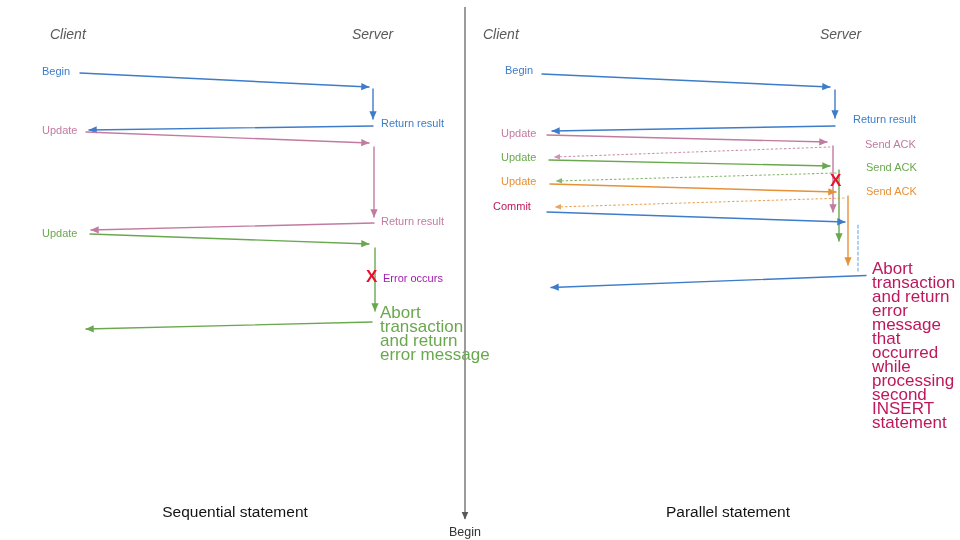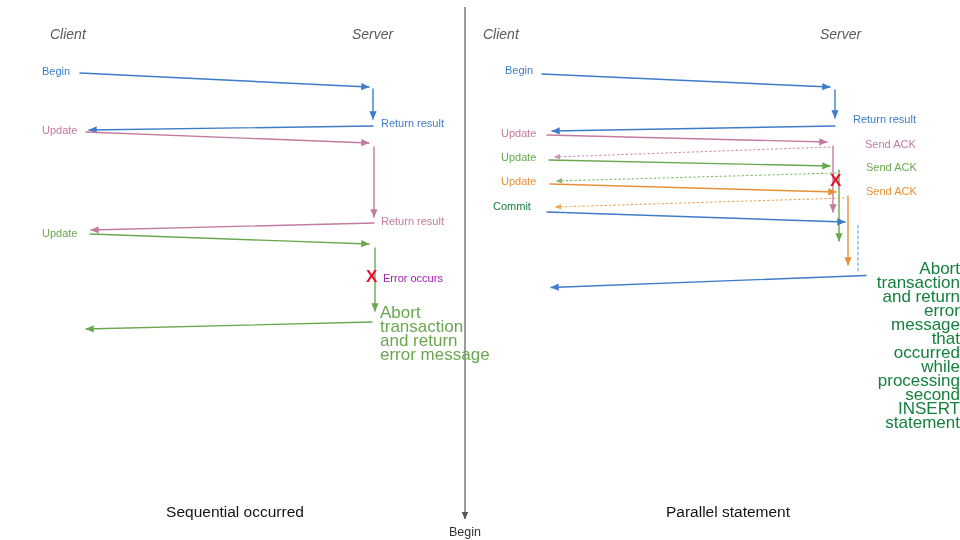--- a/index.html
+++ b/index.html
@@ -5,21 +5,21 @@
   html,body{margin:0;padding:0;background:#fff;}
   #stage{position:relative;width:960px;height:540px;background:#ffffff;overflow:hidden;
          font-family:"Liberation Sans",sans-serif;}
   #arrows{position:absolute;left:0;top:0;width:960px;height:540px;}
   .lbl{position:absolute;font-size:11px;line-height:14px;white-space:nowrap;}
   .hdr{position:absolute;font-size:14px;font-style:italic;color:#5a5a5a;white-space:nowrap;}
   .cap{position:absolute;font-size:15.5px;color:#141414;text-align:center;white-space:nowrap;}
   .multi{position:absolute;font-size:17px;line-height:14px;white-space:pre-line;}
   .xmark{position:absolute;font-size:17px;font-weight:700;color:#e8112d;line-height:18px;}
   .c-blue{color:#3d7cc9;}
-  .c-blue2{color:#15803d;text-align:right;}
+  .c-blue2{color:#be185d;}
   .c-pink{color:#c27ba0;}
   .c-green{color:#6aa84f;}
   .c-orange{color:#e69138;}
   .c-red{color:#a21caf;}
   .c-time{color:#333333;font-size:12.5px;}
 </style>
 </head>
 <body>
 
 <div id="stage">
@@ -105,21 +105,21 @@
     <div class="lbl c-green" style="left:42px;top:226px;">Update</div>
 
     <div class="xmark" style="left:366px;top:268px;">X</div>
     <div class="lbl c-red" style="left:383px;top:271px;">Error occurs</div>
 
     <div class="multi c-green" style="left:380px;top:306px;">Abort
 transaction
 and return
 error message</div>
 
-    <div class="cap" style="left:135px;top:503px;width:200px;">Sequential occurred</div>
+    <div class="cap" style="left:135px;top:503px;width:200px;">Sequential statement</div>
   </div>
 
   <div>
     <div class="hdr" style="left:483px;top:26px;">Client</div>
     <div class="hdr" style="left:820px;top:26px;">Server</div>
 
     <div class="lbl c-blue" style="left:505px;top:63px;">Begin</div>
     <div class="lbl c-blue" style="left:853px;top:112px;">Return result</div>
     <div class="lbl c-pink" style="left:501px;top:126px;">Update</div>
     <div class="lbl c-pink" style="left:865px;top:137px;">Send ACK</div>

